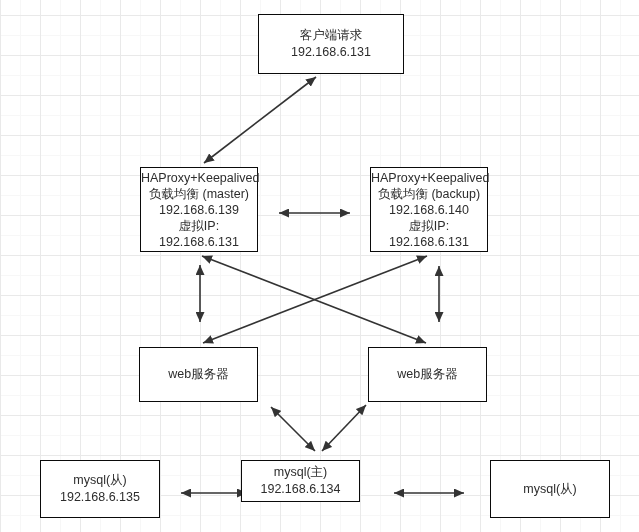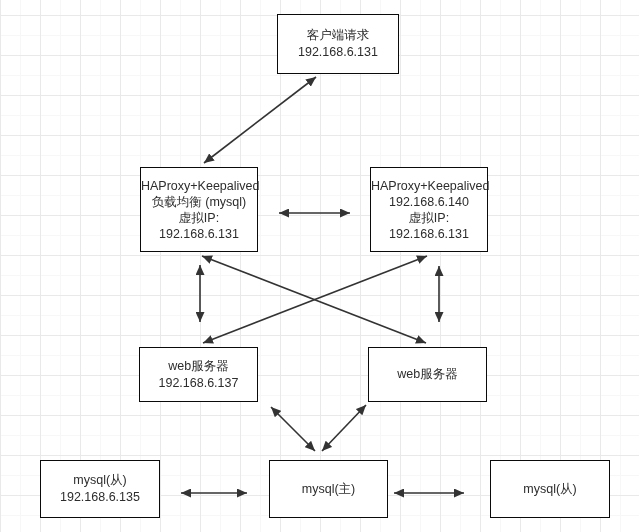--- a/index.html
+++ b/index.html
@@ -36,27 +36,27 @@
     display: flex;
     align-items: center;
     justify-content: center;
     text-align: center;
     color: #2d2d2d;
     font-size: 12.5px;
     line-height: 17px;
   }
   .node .lines { width: 100%; }
   .node .line { display: block; white-space: nowrap; }
-  .n-client        { left: 258px; top: 14px;  width: 122px; height: 60px; margin-left: 19px; }
+  .n-client        { left: 258px; top: 14px;  width: 146px; height: 60px; }
   .n-ha-master     { left: 140px; top: 167px; width: 118px; height: 85px; line-height: 16px; }
   .n-ha-backup     { left: 370px; top: 167px; width: 118px; height: 85px; line-height: 16px; }
   .n-web-1         { left: 139px; top: 347px; width: 119px; height: 55px; }
   .n-web-2         { left: 368px; top: 347px; width: 119px; height: 55px; }
   .n-mysql-slave-1 { left: 40px;  top: 460px; width: 120px; height: 58px; }
-  .n-mysql-master  { left: 269px; top: 460px; width: 119px; height: 58px; }
+  .n-mysql-master  { left: 241px; top: 460px; width: 119px; height: 42px; }
   .n-mysql-slave-2 { left: 490px; top: 460px; width: 120px; height: 58px; }
 </style>
 </head>
 <body>
 
 <div class="canvas">
 
   <svg class="arrows" viewBox="0 0 639 532" xmlns="http://www.w3.org/2000/svg">
     <defs>
       <marker id="ah" markerUnits="userSpaceOnUse" markerWidth="11" markerHeight="9" refX="10" refY="4.5" orient="auto-start-reverse">
@@ -78,58 +78,60 @@
   <div class="node n-client">
     <div class="lines">
       <span class="line">客户端请求</span>
       <span class="line">192.168.6.131</span>
     </div>
   </div>
 
   <div class="node n-ha-master">
     <div class="lines">
       <span class="line">HAProxy+Keepalived</span>
-      <span class="line">负载均衡 (mysql)</span>
+      <span class="line">负载均衡 (master)</span>
+      <span class="line">192.168.6.139</span>
       <span class="line">虚拟IP:</span>
       <span class="line">192.168.6.131</span>
     </div>
   </div>
 
   <div class="node n-ha-backup">
     <div class="lines">
       <span class="line">HAProxy+Keepalived</span>
+      <span class="line">负载均衡 (backup)</span>
       <span class="line">192.168.6.140</span>
       <span class="line">虚拟IP:</span>
       <span class="line">192.168.6.131</span>
     </div>
   </div>
 
   <div class="node n-web-1">
     <div class="lines">
       <span class="line">web服务器</span>
-      <span class="line">192.168.6.137</span>
     </div>
   </div>
 
   <div class="node n-web-2">
     <div class="lines">
       <span class="line">web服务器</span>
     </div>
   </div>
 
   <div class="node n-mysql-slave-1">
     <div class="lines">
       <span class="line">mysql(从)</span>
       <span class="line">192.168.6.135</span>
     </div>
   </div>
 
   <div class="node n-mysql-master">
     <div class="lines">
       <span class="line">mysql(主)</span>
+      <span class="line">192.168.6.134</span>
     </div>
   </div>
 
   <div class="node n-mysql-slave-2">
     <div class="lines">
       <span class="line">mysql(从)</span>
     </div>
   </div>
 
 </div>

